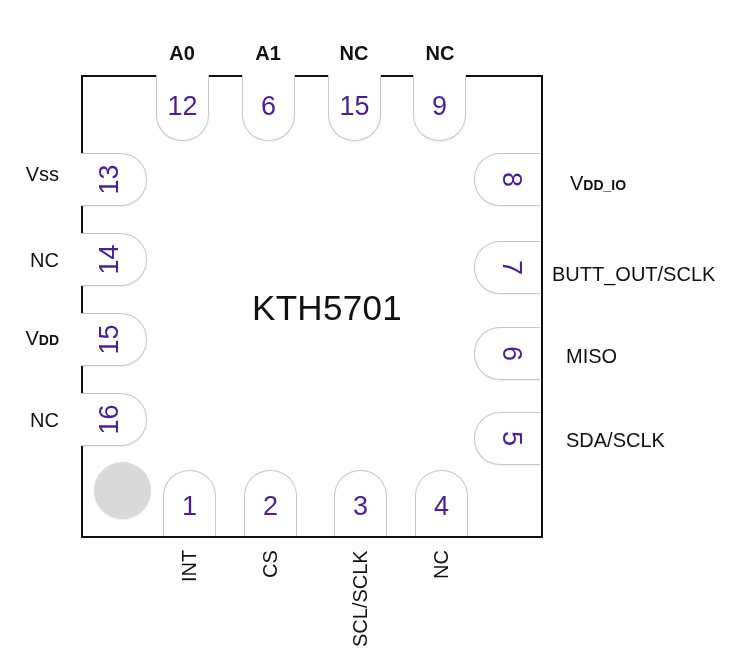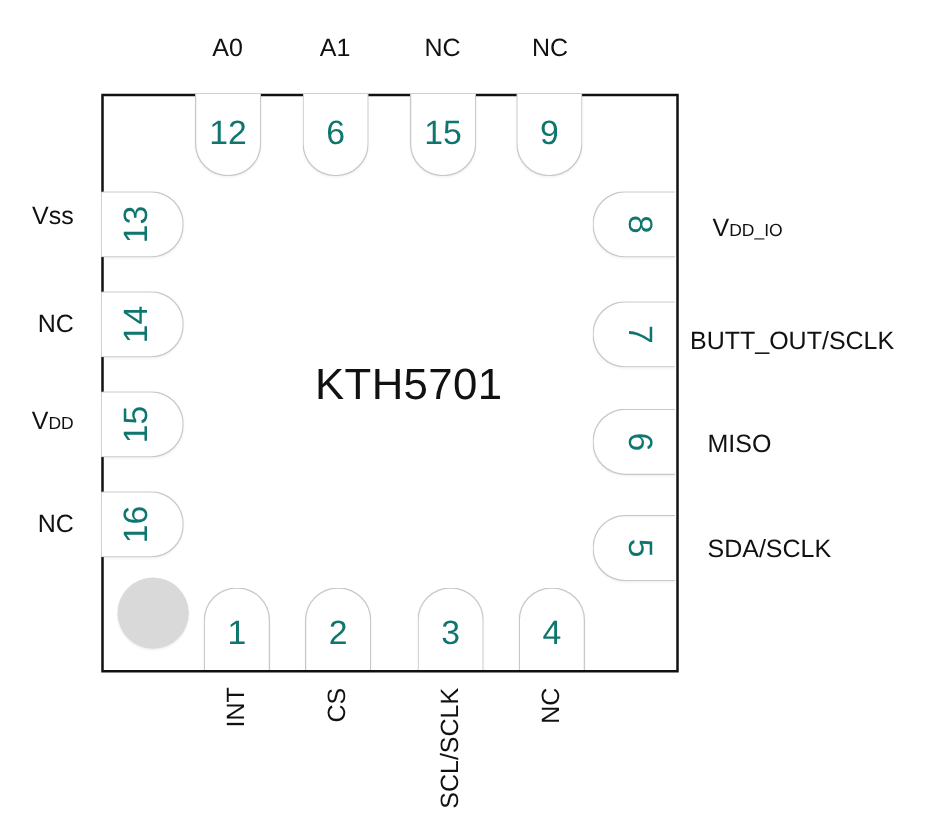--- a/index.html
+++ b/index.html
@@ -4,32 +4,32 @@
 <style>
   html, body { margin: 0; padding: 0; background: #ffffff; }
   body { width: 756px; height: 666px; position: relative; overflow: hidden;
          font-family: "Liberation Sans", "DejaVu Sans", sans-serif; color: #111; }
   .body-box { position: absolute; left: 81px; top: 75px; width: 458px; height: 459px;
               border: 2px solid #111; box-sizing: content-box; background: #fff; }
   .chip-name { position: absolute; left: 252px; top: 288px; font-size: 35px; letter-spacing: 0.3px; }
   .pin1-dot { position: absolute; left: 94px; top: 462px; width: 57px; height: 57px; border-radius: 50%;
               background: #d9d9d9; box-shadow: 0 1px 2px rgba(0,0,0,0.08); }
   .pad { position: absolute; background: #fff; border: 1px solid #c8c8c8; box-sizing: border-box;
-         display: flex; align-items: center; justify-content: center; font-size: 27px; color: #0f766e;
+         display: flex; align-items: center; justify-content: center; font-size: 27px; color: #4c1d95;
          box-shadow: 0 1px 2px rgba(0,0,0,0.06); }
   .pad.top    { width: 53px; height: 66px; top: 75px; border-top: none; border-radius: 0 0 26px 26px; padding-top: 0; }
   .pad.bottom { width: 53px; height: 66px; top: 470px; border-bottom: none; border-radius: 26px 26px 0 0; padding-top: 6px; }
   .pad.left   { width: 66px; height: 53px; left: 81px; border-left: none; border-radius: 0 26px 26px 0; }
   .pad.right  { width: 66px; height: 53px; left: 474px; border-right: none; border-radius: 26px 0 0 26px; }
   .pad.top span { display: inline-block; margin-top: -2px; }
   .pad.left span { display: inline-block; transform: rotate(-90deg); margin-right: 8px; }
   .pad.right span { display: inline-block; transform: rotate(90deg); margin-left: 8px; }
   .lbl { position: absolute; font-size: 20px; color: #111; white-space: nowrap; }
-  .lbl .sc { font-size: 14px; }
-  .lbl.top { top: 28px; transform: translateX(-50%); }
+  .lbl .sc { font-size: 14px; font-weight: bold; }
+  .lbl.top { top: 42px; transform: translateX(-50%); font-weight: bold; }
   .lbl.left { right: 697px; transform: translateY(-50%); margin-left: 15px; }
   .lbl.right { left: 552px; transform: translateY(-50%); }
   .lbl.bottom { top: 550px; transform-origin: 0 0; }
 </style>
 </head>
 <body>
 
 <div class="body-box"></div>
 <div class="chip-name">KTH5701</div>
 <div class="pin1-dot"></div>

